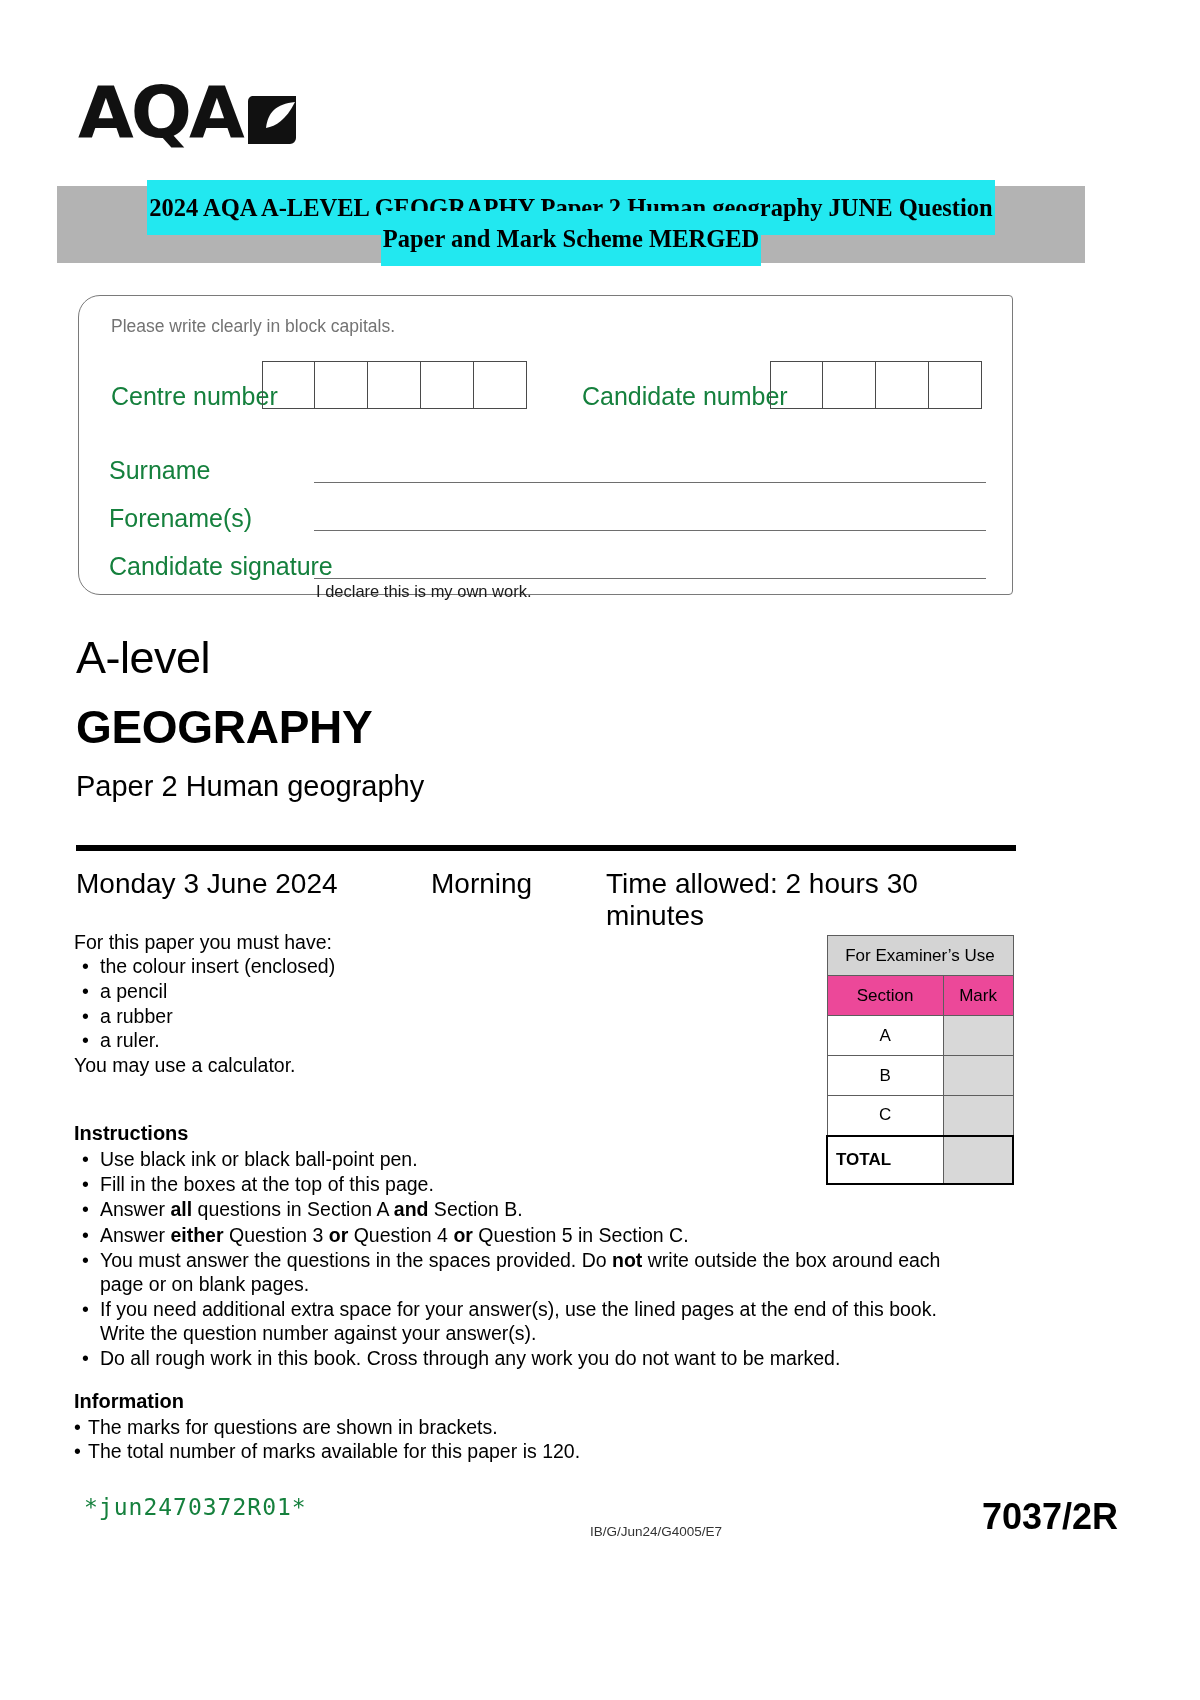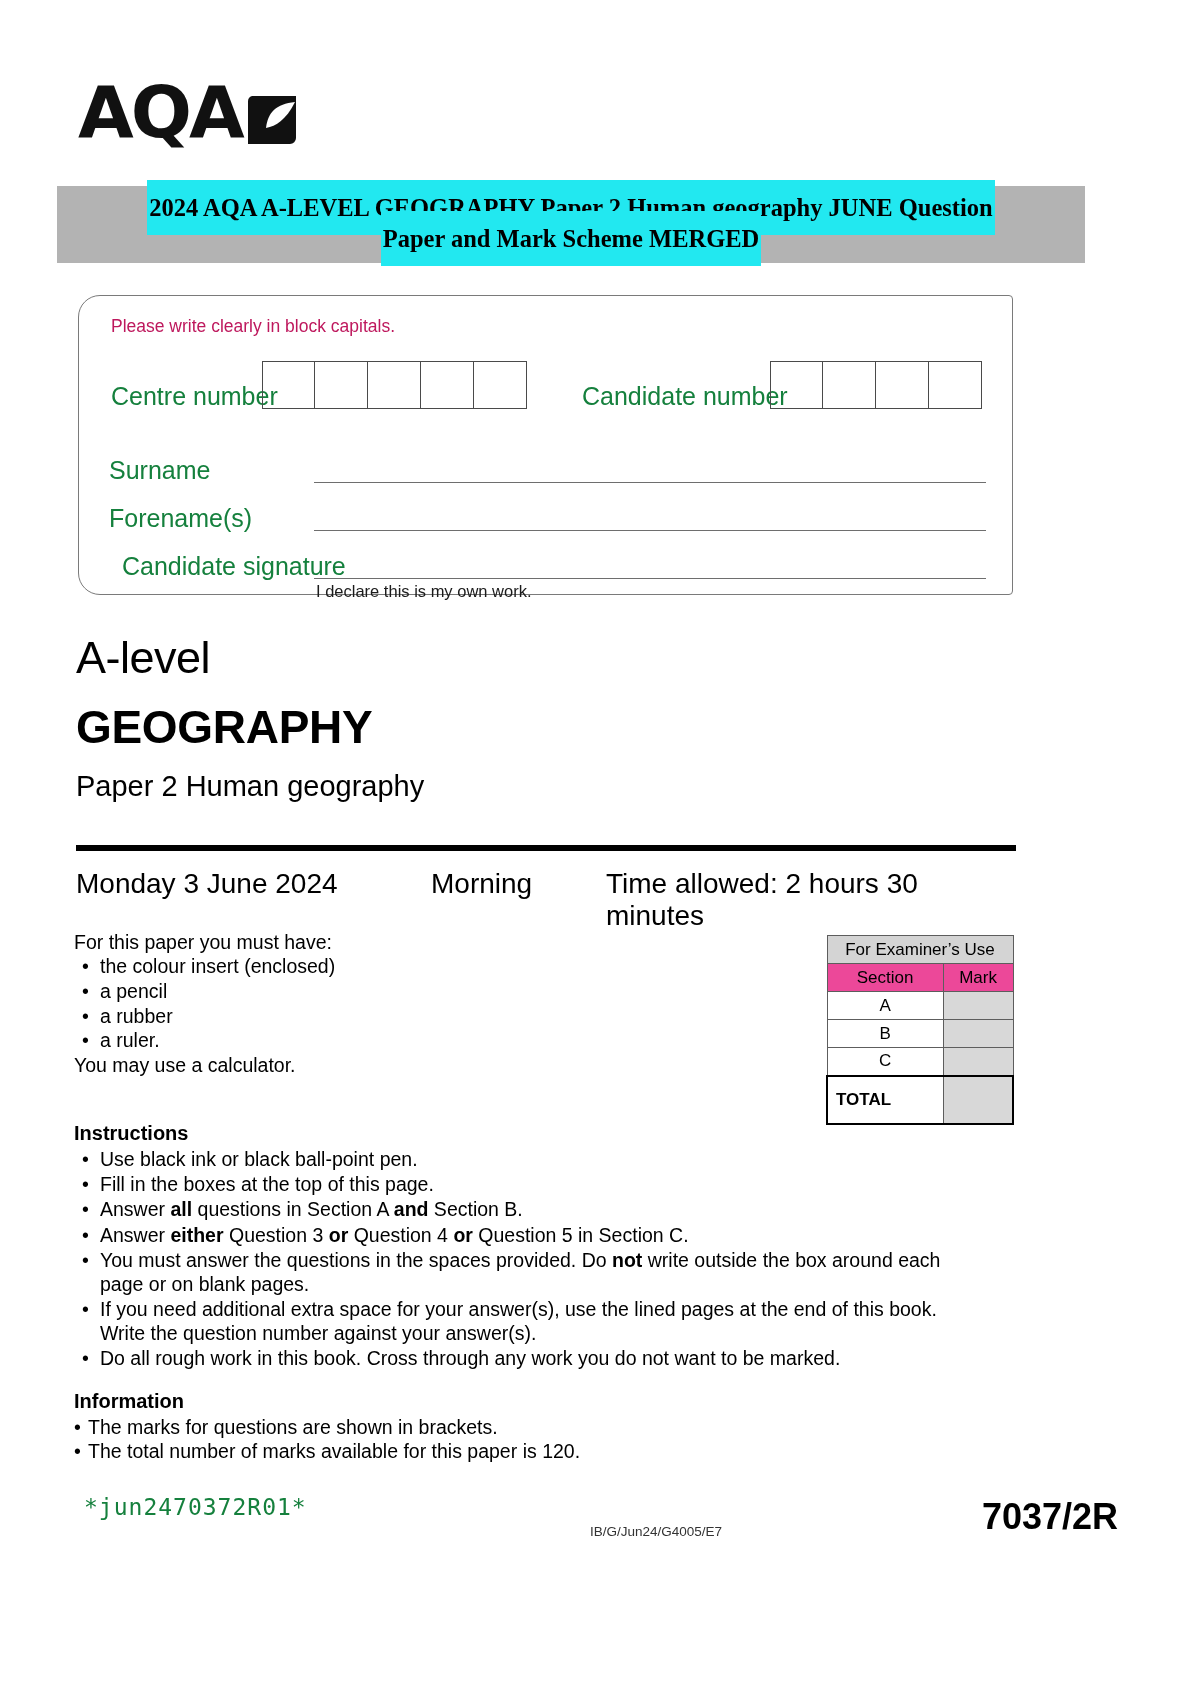--- a/index.html
+++ b/index.html
@@ -49,21 +49,21 @@
   
   .details-box {
     position: absolute;
     left: 78px; top: 295px;
     width: 935px; height: 300px;
     border: 1.6px solid #7a7a7a;
     border-radius: 22px 4px 4px 22px;
     background: #ffffff;
   }
   .details-inner { position: relative; width: 100%; height: 100%; }
-  .hint { position: absolute; left: 32px; top: 20px; font-size: 17.5px; color: #be185d; }
+  .hint { position: absolute; left: 32px; top: 20px; font-size: 17.5px; color: #737373; }
 
   .field-label { position: absolute; font-size: 25px; color: #15803d; }
 
   .boxgrid { position: absolute; display: flex; }
   .boxgrid .cell { width: 53px; height: 48px; border: 1.2px solid #4a4a4a; border-left: none; }
   .boxgrid .cell:first-child { border-left: 1.2px solid #4a4a4a; }
 
   .wline { position: absolute; height: 0; border-top: 1.8px solid #6e6e6e; }
   .declare { position: absolute; font-size: 16.5px; color: #1b1b1b; }
 
@@ -93,21 +93,21 @@
   ul.bullets2 li { font-size: 19.5px; line-height: 1.24; position: relative; margin-bottom: 1px; }
   ul.bullets2 li::before { content: "\2022"; position: absolute; left: -18px; top: 0; }
 
   .information { position: absolute; left: 74px; top: 1390px; width: 800px; }
   ul.bullets3 { margin: 0; padding: 0 0 0 14px; list-style: none; }
   ul.bullets3 li { font-size: 19.5px; line-height: 1.25; position: relative; }
   ul.bullets3 li::before { content: "\2022"; position: absolute; left: -14px; top: 0; }
 
   
   .extable { position: absolute; left: 826px; top: 935px; width: 188px; border-collapse: collapse; }
-  .extable td { border: 1.3px solid #5d5d5d; font-size: 17px; text-align: center; height: 28px; padding: 0; }
+  .extable td { border: 1.3px solid #5d5d5d; font-size: 17px; text-align: center; height: 40px; padding: 0; }
   .extable td.head { background: #d4d4d4; font-size: 17px; }
   .extable td.colh { background: #ec4899; }
   .extable td.fill { background: #d8d8d8; }
   .extable tr.total td { border-top: 2.4px solid #000; border-bottom: 2.4px solid #000; font-weight: 700; height: 48px; }
   .extable tr.total td.lab { border-left: 2.4px solid #000; text-align: left; padding-left: 8px; }
   .extable tr.total td.fill { border-right: 2.4px solid #000; }
 
   
   .barcode { position: absolute; left: 84px; top: 1494px; font-family: "DejaVu Sans Mono", monospace; font-size: 23px; letter-spacing: 1px; color: #15803d; }
   .ibcode { position: absolute; left: 590px; top: 1524px; font-size: 13.5px; color: #333; }
@@ -153,21 +153,21 @@
         <div class="cell"></div>
         <div class="cell"></div>
       </div>
 
       <div class="field-label" style="left:30px; top:160px;">Surname</div>
       <div class="wline" style="left:235px; top:186px; width:672px;"></div>
 
       <div class="field-label" style="left:30px; top:208px;">Forename(s)</div>
       <div class="wline" style="left:235px; top:234px; width:672px;"></div>
 
-      <div class="field-label" style="left:43px; top:256px;text-align:right;">Candidate signature</div>
+      <div class="field-label" style="left:30px; top:256px;text-align:right;">Candidate signature</div>
       <div class="wline" style="left:235px; top:282px; width:672px;"></div>
       <div class="declare" style="left:237px; top:286px;">I declare this is my own work.</div>
     </div>
   </div>
 
   <div class="t-alevel">A-level</div>
   <div class="t-subject">GEOGRAPHY</div>
   <div class="t-paper">Paper 2  Human geography</div>
 
   <div class="rule"></div>

